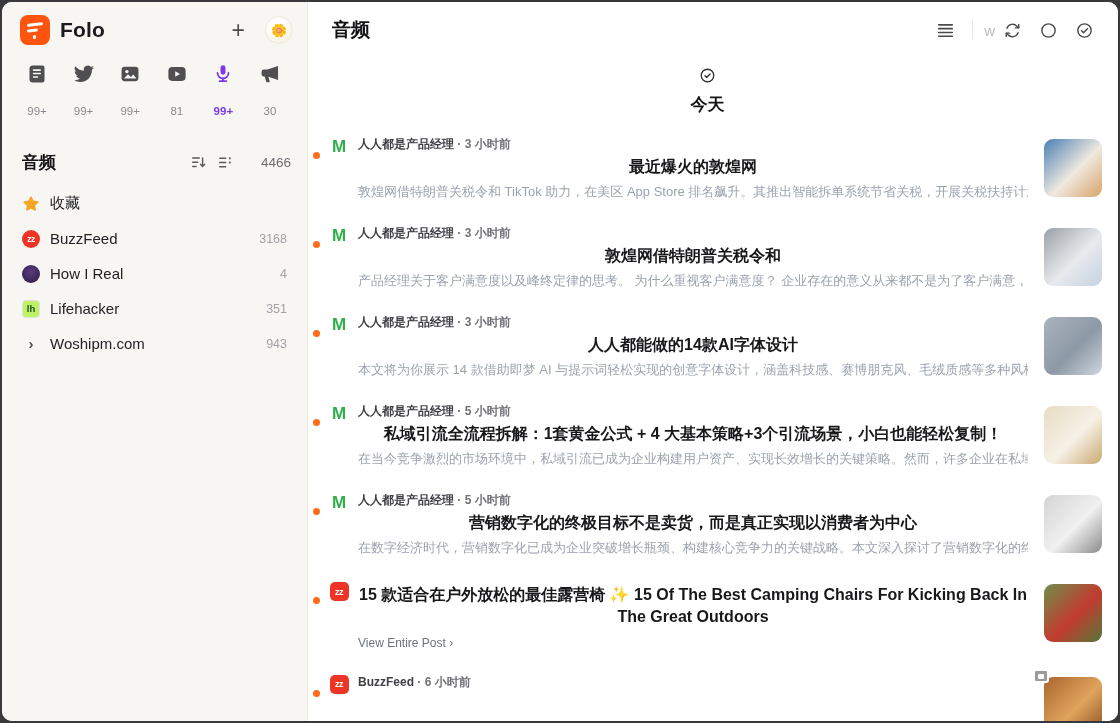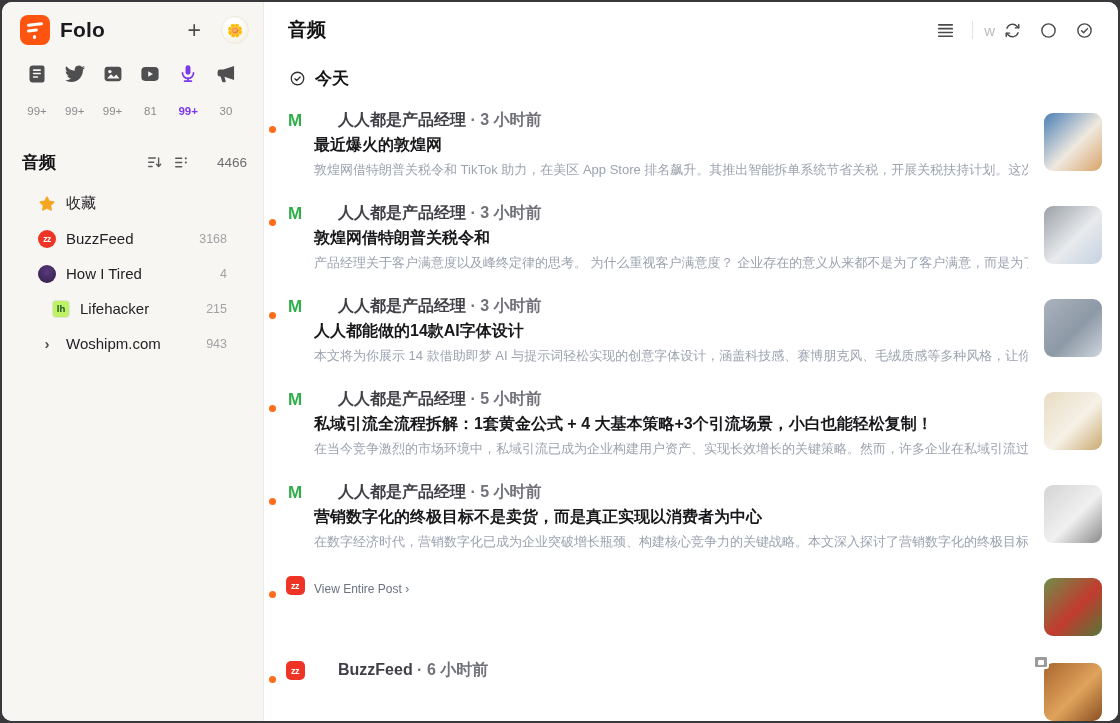--- a/index.html
+++ b/index.html
@@ -1,20 +1,20 @@
 <!DOCTYPE html>
 <html><head>
 <meta charset="utf-8">
 <style>
   html,body{margin:0;padding:0;background:#39393b;font-family:"Liberation Sans","DejaVu Sans",sans-serif;}
   *{box-sizing:border-box;}
   .window{position:relative;width:1116px;height:719px;margin:2px;border-radius:10px;overflow:hidden;
           display:flex;background:#fff;}
   
-  .sidebar{width:262px;flex-shrink:0;background:#f7f6f3;border-right:1px solid #ebeae7;display:flex;flex-direction:column;}
+  .sidebar{width:306px;flex-shrink:0;background:#f7f6f3;border-right:1px solid #ebeae7;display:flex;flex-direction:column;}
   .sb-top{display:flex;align-items:center;padding:13px 14px 8px 18px;}
   .logo{position:relative;width:30px;height:30px;border-radius:8px;background:#ff5310;flex-shrink:0;}
   .logo i{position:absolute;background:#fff;border-radius:2px;}
   .logo .b1{left:7px;top:7.5px;width:16px;height:3.4px;transform:rotate(-7deg);}
   .logo .b2{left:7px;top:13.6px;width:10.5px;height:3.4px;transform:rotate(-7deg);}
   .logo .b3{left:12.6px;top:19.8px;width:3.8px;height:3.8px;border-radius:50%;}
   .app-name{font-size:21px;font-weight:700;color:#1b1b1f;margin-left:10px;letter-spacing:.2px;}
   .add-btn{margin-left:auto;font-size:23px;font-weight:300;color:#4a4a4a;line-height:1;padding:2px 6px;cursor:default;}
   .avatar{width:28px;height:28px;border-radius:50%;margin-left:14px;background:radial-gradient(circle at 40% 35%,#ffffff 30%,#f0e9d5);
           display:flex;align-items:center;justify-content:center;font-size:13px;border:1px solid #eceadf;}
@@ -26,53 +26,53 @@
   .type .t-stroke{stroke:#4f4f52;fill:none;stroke-width:1.9;stroke-linecap:round;}
   .type .cnt{font-size:11.5px;color:#8b8b8e;}
   .type.active .t-fill{fill:#7c3aed;}
   .type.active .t-stroke{stroke:#7c3aed;}
   .type.active .cnt{color:#7c3aed;font-weight:600;}
   .section-head{display:flex;align-items:center;padding:24px 16px 6px 20px;}
   .section-title{font-size:17px;font-weight:700;color:#141417;}
   .sh-icons{margin-left:auto;display:flex;align-items:center;gap:12px;}
   .sh-icons svg{width:15px;height:15px;}
   .section-count{font-size:13.5px;color:#6e6e72;margin-left:28px;}
-  .feed-list{padding:6px 24px;}
+  .feed-list{padding:6px 8px;}
   .feed-item{display:flex;align-items:center;height:35px;padding:0 12px;border-radius:8px;gap:10px;cursor:default;}
   .feed-ic{width:18px;height:18px;display:flex;align-items:center;justify-content:center;flex-shrink:0;}
   .ic-star svg{width:18px;height:18px;}
   .ic-buzzfeed{background:#ee3424;border-radius:50%;color:#fff;font-weight:800;font-size:8.5px;letter-spacing:-.5px;}
   .ic-hiw{border-radius:50%;background:radial-gradient(circle at 50% 38%,#5a3a7d,#2e1c44);}
-  .ic-lifehacker{background:#bef264;border:1px solid #e3e2de;border-radius:4px;color:#174f2b;font-weight:700;font-size:9.5px;margin-left:14px;}
+  .ic-lifehacker{background:#bef264;border:1px solid #e3e2de;border-radius:4px;color:#174f2b;font-weight:700;font-size:9.5px;}
   .ic-chevron{color:#515155;font-size:15px;font-weight:700;}
   .feed-name{flex:1;font-size:15px;color:#232327;white-space:nowrap;overflow:hidden;}
   .feed-count{font-size:12.5px;color:#a2a2a5;}
   
   .main{flex:1;background:#fff;display:flex;flex-direction:column;min-width:0;}
   .main-head{display:flex;align-items:center;padding:15px 24px 8px 24px;}
   .main-title{font-size:19px;font-weight:700;color:#121214;margin:0;}
   .head-actions{margin-left:auto;display:flex;align-items:center;gap:17px;}
   .head-actions svg{width:19px;height:19px;}
   .ha-sep{width:1px;height:18px;background:#e4e4e4;}
   .shortcut-hint{font-size:15px;color:#bcbcbe;margin:0 -9px 0 -6px;}
-  .day-head{display:flex;align-items:center;gap:9px;padding:16px 36px 4px 25px;}
+  .day-head{display:flex;align-items:center;gap:9px;padding:16px 36px 4px 25px;flex-direction:column;}
   .day-head svg{width:17px;height:17px;}
   .day-label{font-size:17px;font-weight:700;color:#141417;}
   .entries{flex:1;overflow:hidden;padding:4px 16px 0 0;}
   .entry{display:flex;padding:12px 0;}
   .dot-col{width:16px;display:flex;justify-content:center;padding-top:16px;flex-shrink:0;}
   .dot{width:7px;height:7px;border-radius:50%;background:#ff6d1b;}
   .badge-col{width:30px;display:flex;justify-content:center;padding-top:1px;flex-shrink:0;}
   .m-logo{color:#2fae4a;font-weight:800;font-size:17px;line-height:20px;}
   .bf-badge{width:19px;height:19px;border-radius:5px;background:#ee3424;color:#fff;font-weight:800;font-size:9px;
             letter-spacing:-.5px;display:flex;align-items:center;justify-content:center;}
   .e-content{flex:1;min-width:0;padding:0 16px 0 4px;}
-  .e-meta{font-size:16px;font-weight:700;color:#3f3f46;margin-left:24px;}
+  .e-meta{font-size:12px;font-weight:700;color:#3f3f46;}
   .e-meta .e-time{color:#71717a;font-weight:600;}
-  .e-title{font-size:16px;font-weight:600;color:#18181b;line-height:1.38;margin-top:3px;}
+  .e-title{font-size:16px;font-weight:600;color:#18181b;line-height:1.38;margin-top:3px;text-align:center;}
   .e-desc{font-size:13px;color:#9ca3af;margin-top:5px;white-space:nowrap;overflow:hidden;}
   .e-link{font-size:12px;color:#6b7280;margin-top:7px;}
   .thumb{position:relative;width:58px;height:58px;border-radius:9px;flex-shrink:0;margin-top:3px;}
   .thumb-badge{position:absolute;top:-8px;left:-11px;width:16px;height:14px;background:#9b9b9b;
                border:2px solid #fff;border-radius:3px;display:none;}
   .thumb-badge::after{content:"";position:absolute;left:3px;top:3px;width:6px;height:5px;background:#fff;border-radius:1px;}
 </style>
 </head>
 <body>
 
@@ -175,28 +175,28 @@
   </div>
 
   <div class="feed-item">
     <span class="feed-ic ic-buzzfeed">zz</span>
     <span class="feed-name">BuzzFeed</span>
     <span class="feed-count">3168</span>
   </div>
 
   <div class="feed-item">
     <span class="feed-ic ic-hiw"></span>
-    <span class="feed-name">How I Tired</span>
+    <span class="feed-name">How I Real</span>
     <span class="feed-count">4</span>
   </div>
 
   <div class="feed-item">
     <span class="feed-ic ic-lifehacker">lh</span>
     <span class="feed-name">Lifehacker</span>
-    <span class="feed-count">215</span>
+    <span class="feed-count">351</span>
   </div>
 
   <div class="feed-item">
     <span class="feed-ic ic-chevron">›</span>
     <span class="feed-name">Woshipm.com</span>
     <span class="feed-count">943</span>
   </div>
 </div>
   </aside>
 
@@ -338,20 +338,21 @@
   </div>
 
   <div class="entry">
     <span class="dot-col">
             <span class="dot"></span>
           </span>
     <span class="badge-col">
             <span class="bf-badge">zz</span>
           </span>
     <div class="e-content">
+      <div class="e-title">15 款适合在户外放松的最佳露营椅 ✨ 15 Of The Best Camping Chairs For Kicking Back In The Great Outdoors</div>
 
       <div class="e-link">View Entire Post ›</div>
     </div>
     <div class="thumb" style="background: linear-gradient(135deg, rgb(111, 143, 74), rgb(194, 59, 46) 55%, rgb(85, 120, 58));">
       
     </div>
   </div>
 
   <div class="entry">
     <span class="dot-col">

